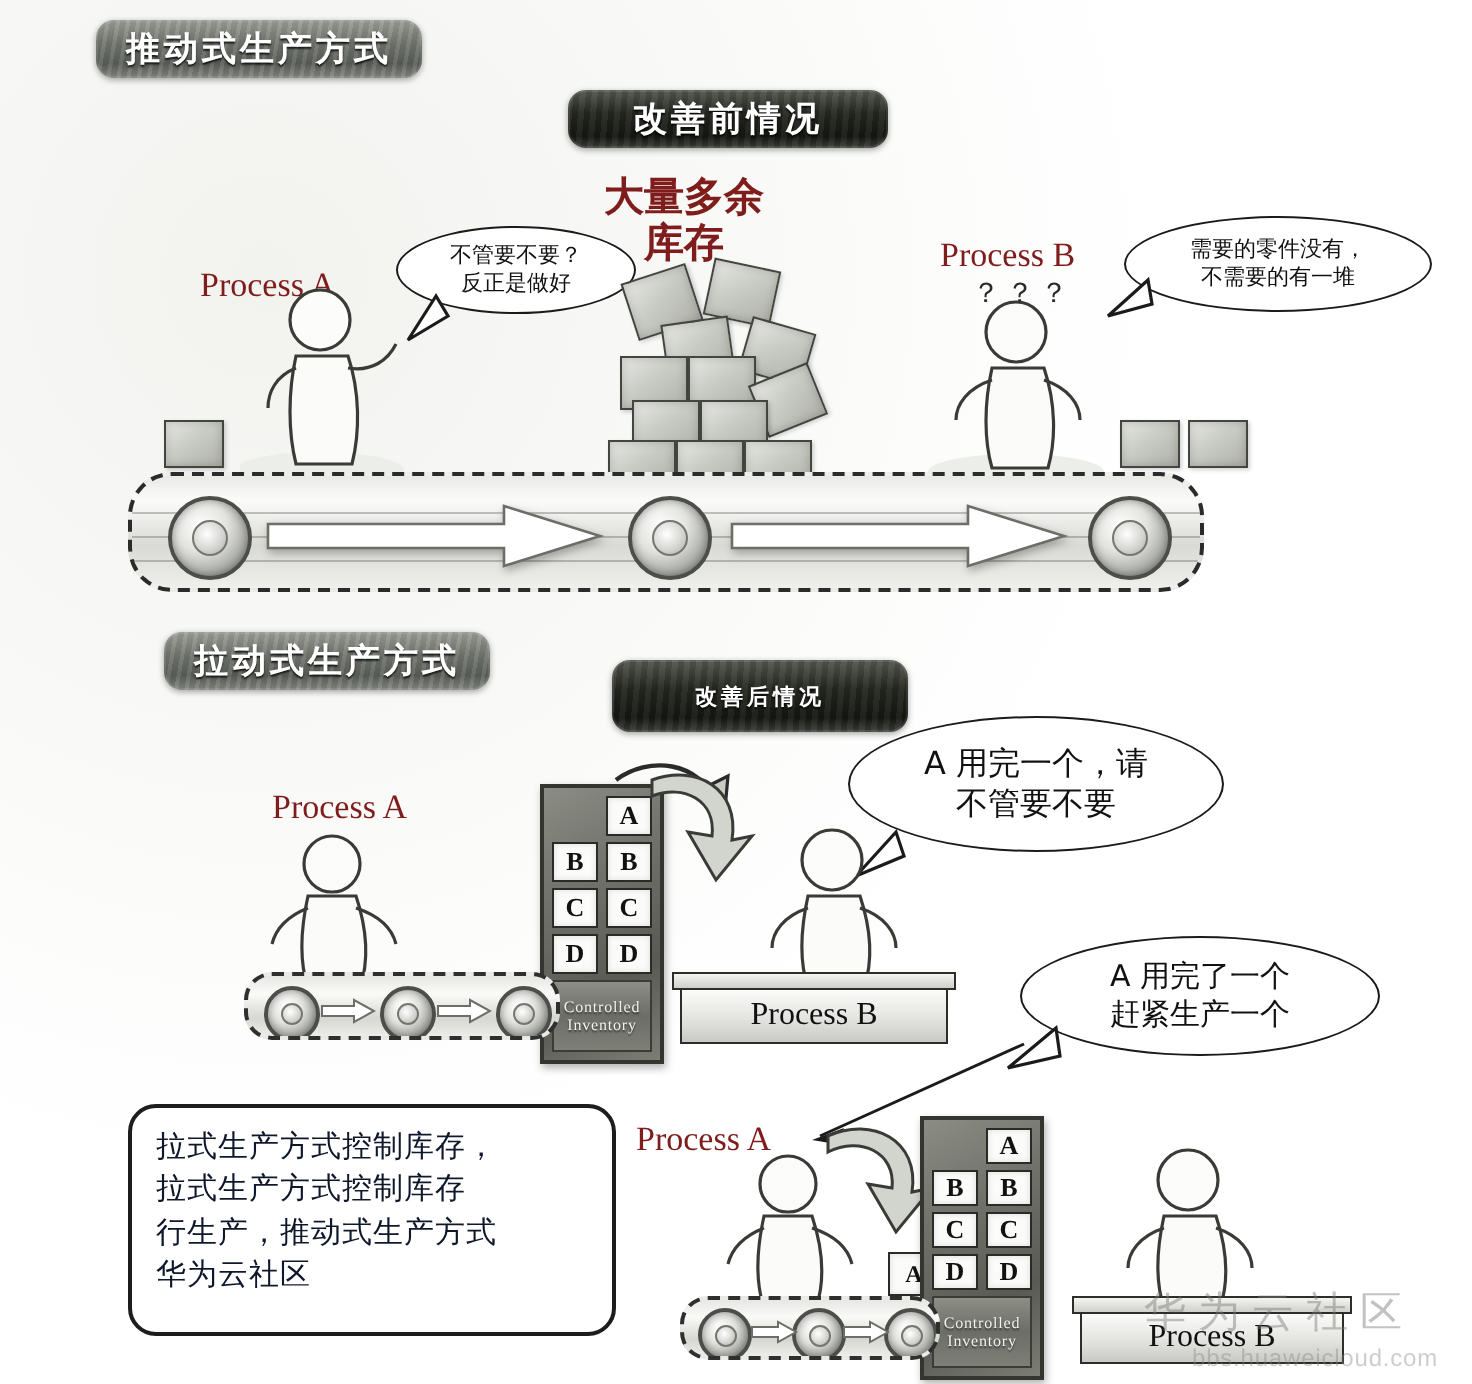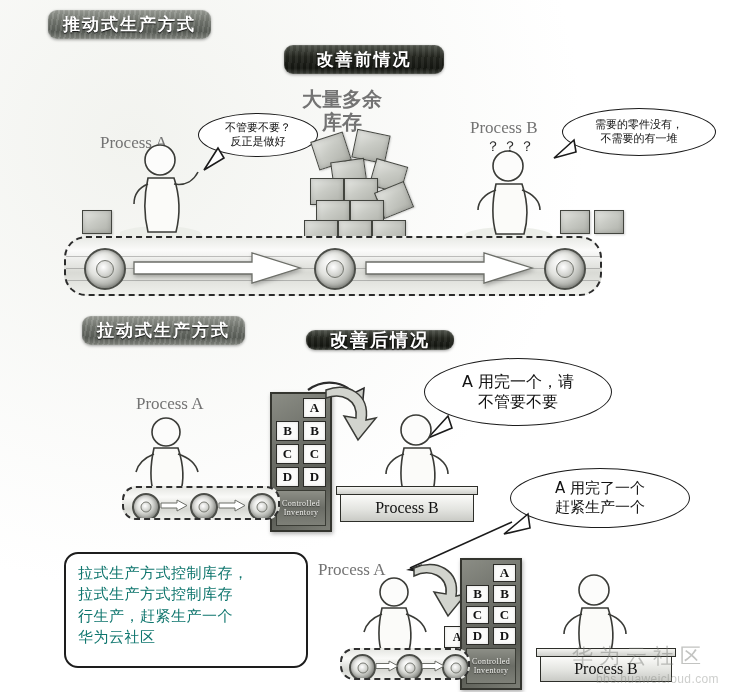--- a/index.html
+++ b/index.html
@@ -57,30 +57,30 @@
 
   
   .note{
     position:absolute;
     border:2px solid #1d1d1d;
     border-radius:14px;
     background:#ffffff;
     padding:9px 12px 8px 12px;
     box-sizing:border-box;
     font-family:"DejaVu Sans","Liberation Sans",sans-serif;
-    color:#0f766e;
+    color:#0f172a;
     line-height:1.42;
     letter-spacing:.5px;
   }
 
   
   .plabel{
     position:absolute;
     font-family:"Liberation Serif","DejaVu Serif",serif;
-    color:#737373;
+    color:#7f1d1d;
     white-space:nowrap;
   }
 
   
   .conveyor{
     position:absolute;
     border:2.5px dashed #2b2b2b;
     border-radius:22px;
     background:linear-gradient(180deg,#e9eae6 0%,#fbfbfa 22%,#d9dad5 62%,#eff0ec 100%);
     box-sizing:border-box;
@@ -277,21 +277,21 @@
     </svg>
     <svg class="bigarrow" style="left:298px;top:14px;width:172px;height:32px;">
       <path d="M2,10 L120,10 L120,1 L168,16 L120,31 L120,22 L2,22 Z" fill="#ffffff" stroke="#6c6e68" stroke-width="1.3"></path>
     </svg>
   </div>
 
   <div class="banner grey" style="left:82px;top:316px;width:163px;height:29px;font-size:17px;">
     <span>拉动式生产方式</span>
   </div>
 
-  <div class="banner black" style="left:288px;top:330px;width:148px;height:20px;font-size:18px;">
+  <div class="banner black" style="left:288px;top:330px;width:148px;height:36px;font-size:11px;">
     <span>改善后情况</span>
   </div>
 
   <div class="plabel" style="left:136px;top:394px;font-size:17px;">Process A</div>
 
   <div class="bubble" style="left:424px;top:358px;width:186px;height:66px;font-size:16px;">
     <span class="ln">A 用完一个，请</span>
     <span class="ln">不管要不要</span>
   </div>
   <svg class="tail" style="left:424px;top:414px;width:32px;height:28px;">
@@ -451,20 +451,20 @@
   <div class="bench" style="left:536px;top:648px;width:140px;height:34px;">
     <div class="bench-top"></div>
     <div class="bench-body">
       <span style="font-size:16px;">Process B</span>
     </div>
   </div>
 
   <div class="note" style="left:64px;top:552px;width:244px;height:116px;font-size:15px;">
     <div>拉式生产方式控制库存，</div>
     <div>拉式生产方式控制库存</div>
-    <div>行生产，赶紧生产一个</div>
+    <div>行生产，推动式生产方式</div>
     <div>华为云社区</div>
   </div>
 
   <div class="wm" style="left:572px;top:642px;font-size:21px;letter-spacing:6px;">华为云社区</div>
   <div class="wm2" style="left:596px;top:672px;font-size:12px;">bbs.huaweicloud.com</div>
 
 </div>
 
 </body></html>

